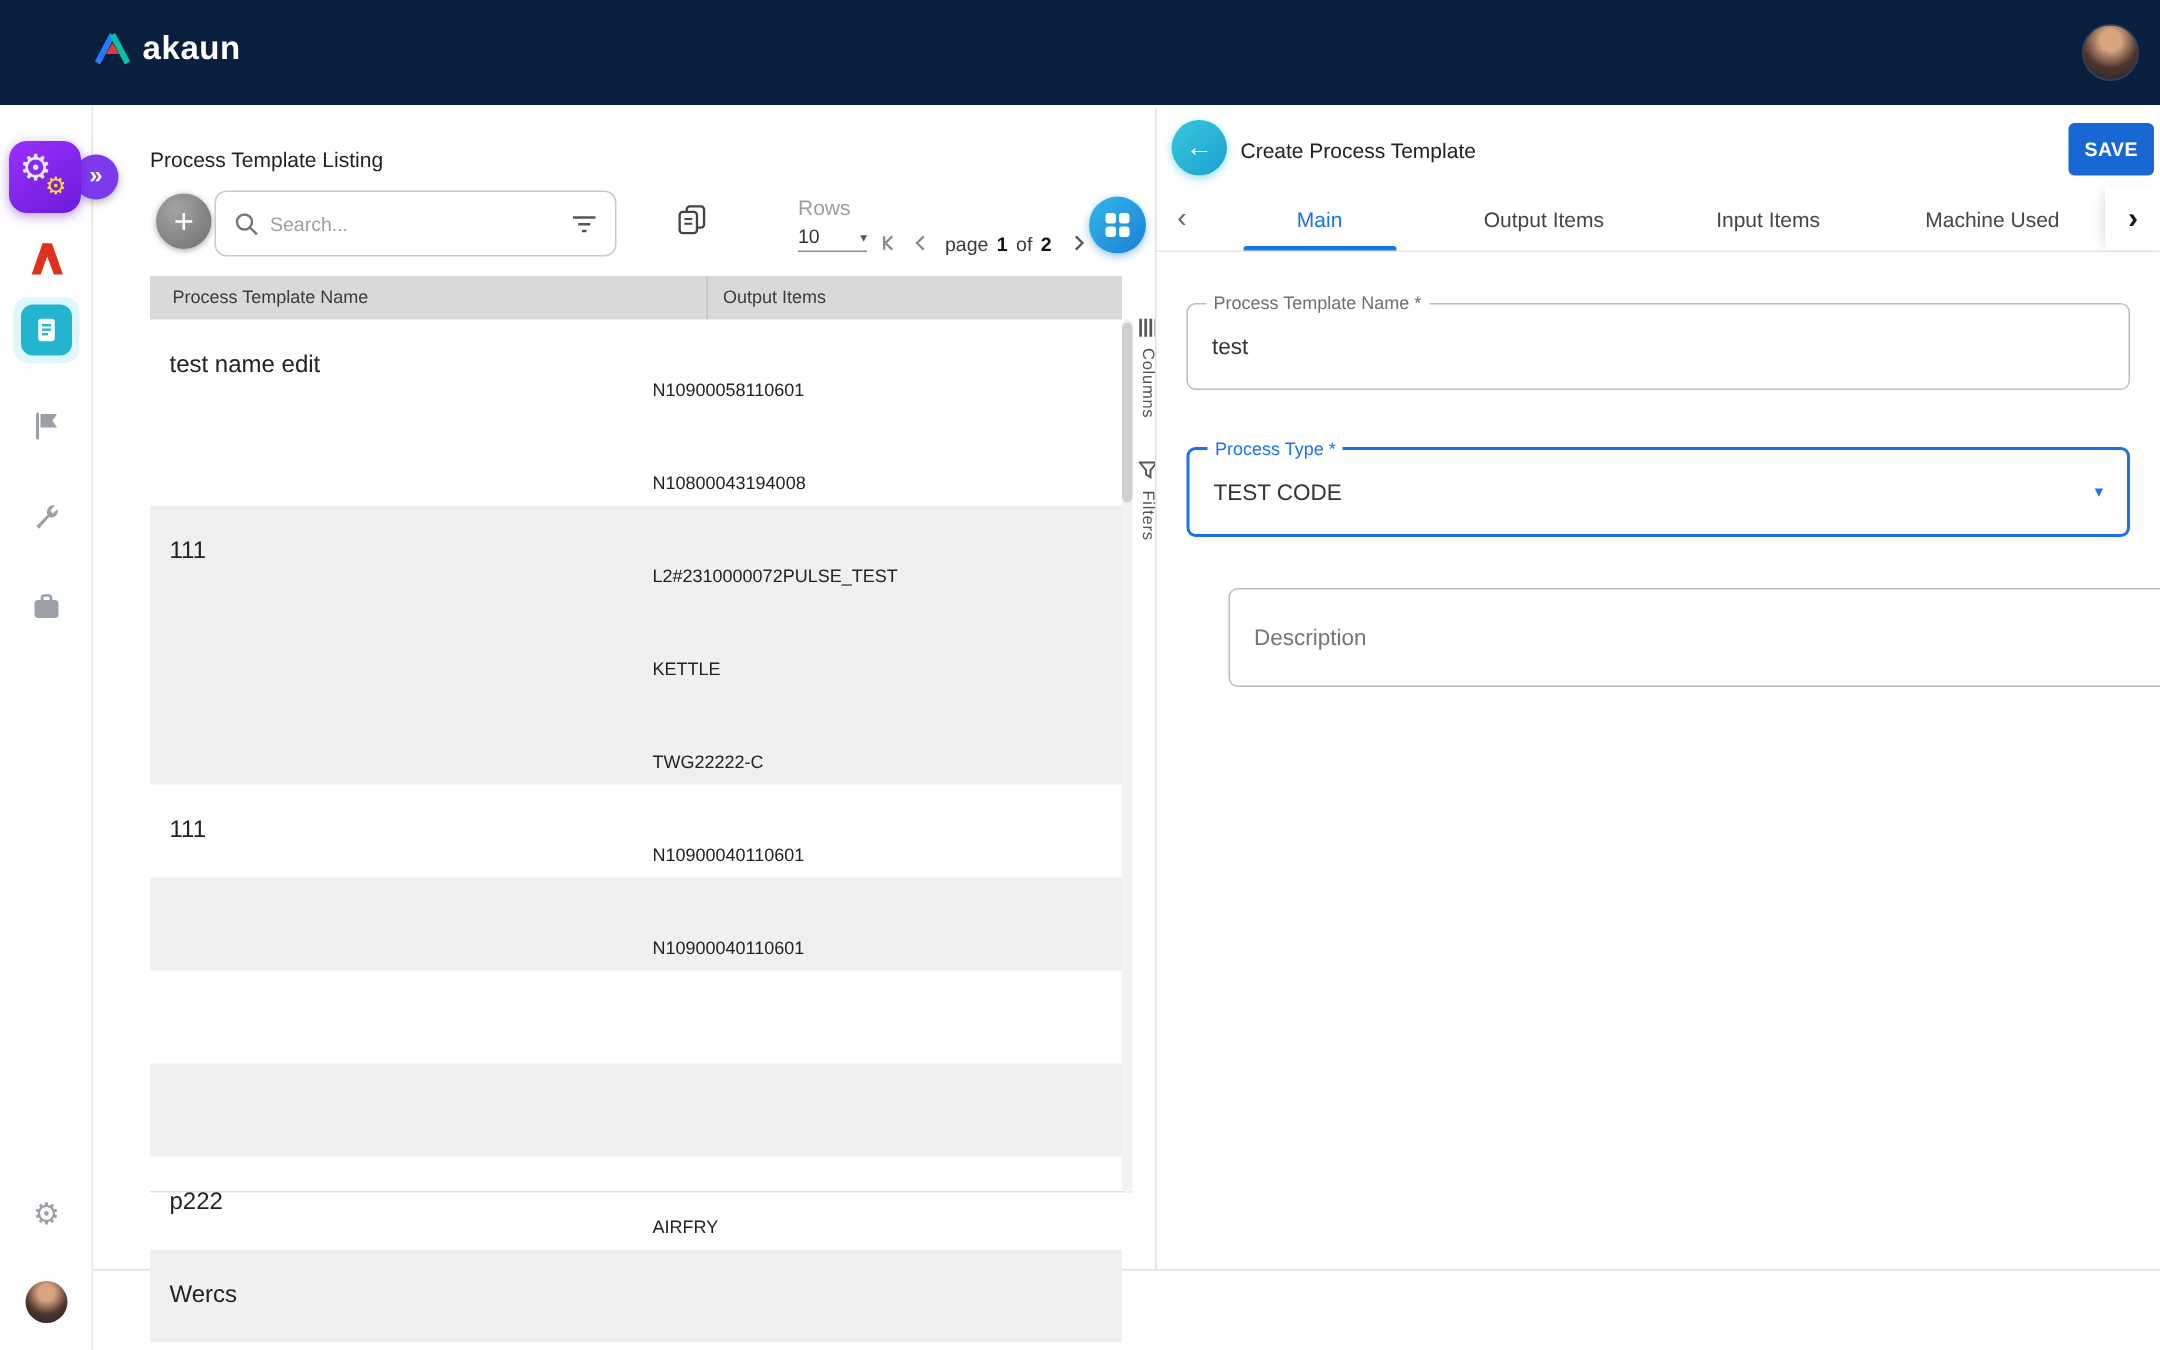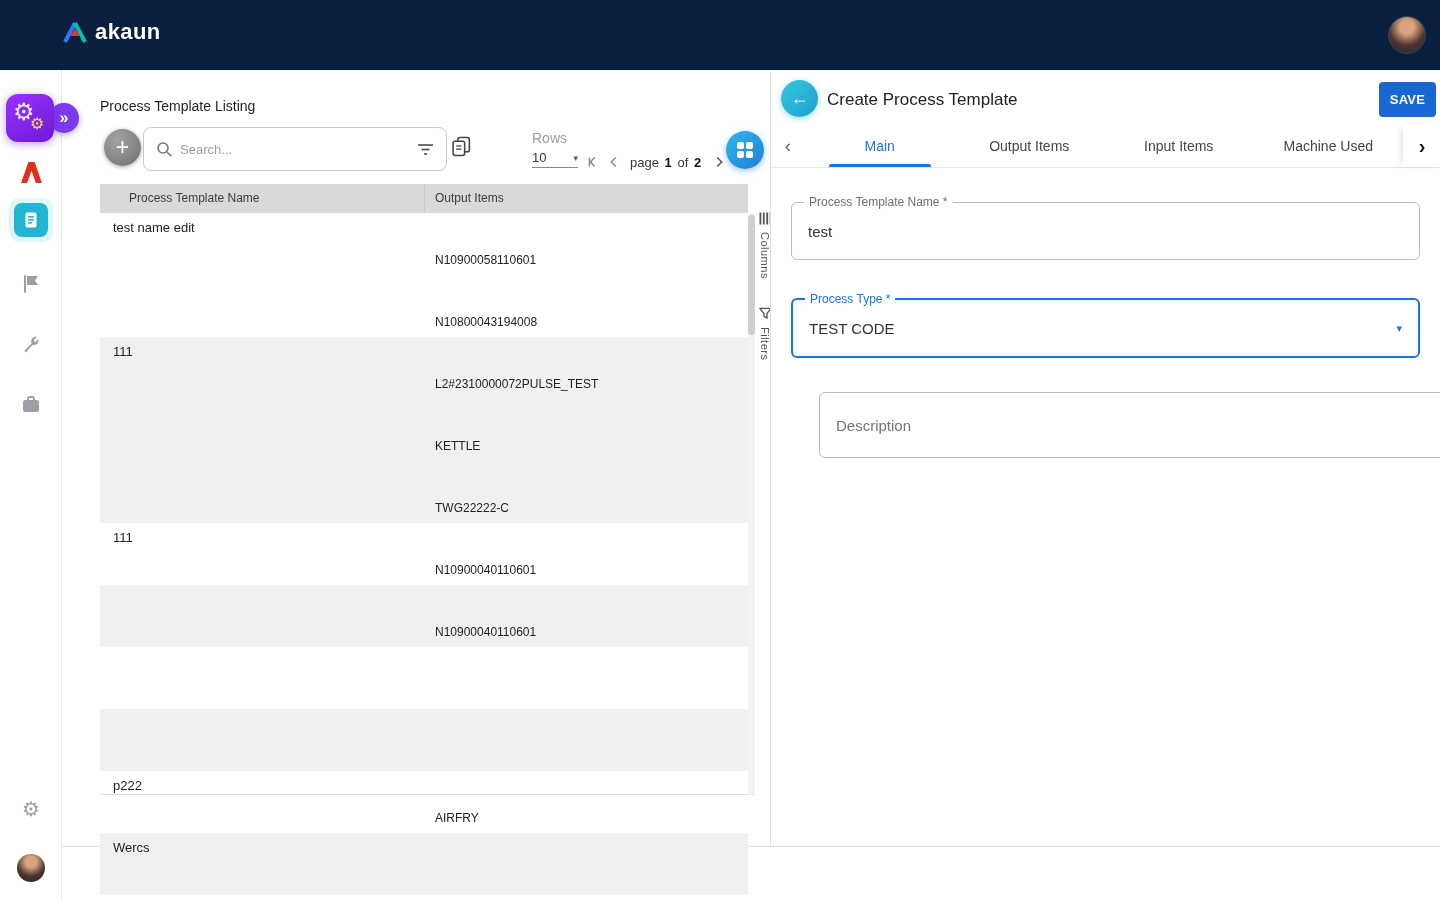--- a/index.html
+++ b/index.html
@@ -37,21 +37,21 @@
   
   .content { position:absolute; left:62px; top:72px; width:1378px; height:830px; }
 
   
   .left-panel { position:absolute; left:0; top:0; width:708px; height:775px; background:#fff; border-bottom:1px solid #e0e0e0; }
   .lp-title { position:absolute; left:38px; top:26px; font-size:14px; font-weight:500; color:#1f1f1f; }
 
   .add-btn { position:absolute; left:42px; top:57px; width:37px; height:37px; border-radius:50%;
     background:radial-gradient(circle at 35% 30%, #a3a3a3, #6f6f6f); color:#fff; font-size:23px; line-height:33px;
     border:none; box-shadow:0 1px 4px rgba(0,0,0,.35); cursor:pointer; }
-  .searchbox { position:absolute; left:81px; top:55px; width:304px; height:44px; border:1px solid #c9c9c9; border-radius:8px;
+  .searchbox { position:absolute; left:81px; top:55px; width:268px; height:44px; border:1px solid #c9c9c9; border-radius:8px;
     display:flex; align-items:center; padding:0 12px; gap:7px; background:#fff; }
   .searchbox input { flex:1; border:none; outline:none; font-size:13px; color:#333; font-family:inherit; }
   .searchbox input::placeholder { color:#9e9e9e; }
   .copy-btn { position:absolute; left:389px; top:64px; background:none; border:none; cursor:pointer; }
 
   .rows-select { position:absolute; left:470px; top:58px; width:50px; cursor:pointer; }
   .rows-label { font-size:14px; color:#9e9e9e; }
   .rows-value { margin-top:4px; width:46px; display:flex; justify-content:space-between; align-items:center;
     font-size:13px; color:#333; border-bottom:1px solid #8a8a8a; padding-bottom:2px; }
   .rows-caret { font-size:9px; color:#555; }
@@ -62,43 +62,43 @@
   .pg-text b { font-weight:700; color:#111; margin:0 2px; }
 
   .grid-btn { position:absolute; left:664px; top:59px; width:38px; height:38px; border-radius:50%;
     background:linear-gradient(135deg,#33b7ea,#1b7fd4); border:none; box-shadow:0 2px 6px rgba(27,127,212,.45);
     display:flex; align-items:center; justify-content:center; cursor:pointer; }
 
   
   .table-area { position:absolute; left:38px; top:112px; width:655px; height:611px; border-bottom:1px solid #e0e0e0; }
   .thead { display:flex; width:648px; height:29px; background:#d9d9d9; font-size:12px; color:#3c3c3c; }
   .th { line-height:29px; }
-  .th.name { width:325px; padding-left:29px; border-right:1px solid #c6c6c6; }
+  .th.name { width:372px; padding-left:15px; border-right:1px solid #c6c6c6; }
   .th.outs { flex:1; padding-left:10px; }
   .tbody { width:648px; }
   .trow { display:flex; min-height:29px; cursor:pointer; }
   .trow.alt { background:#f0f0f0; }
-  .tcell.name { width:325px; padding-left:13px; font-size:13px; color:#222; line-height:29px; }
+  .tcell.name { width:325px; padding-left:13px; font-size:16px; color:#222; line-height:29px;margin-top:16px; }
   .tcell.outs { flex:1; padding-left:10px; font-size:12px; color:#222; }
   .oline { height:29px; line-height:29px; white-space:nowrap;margin-top:33px; }
   .vscroll { position:absolute; right:0; top:29px; width:7px; height:582px; background:#f3f3f3; border-radius:4px; }
   .vscroll .thumb { position:absolute; top:2px; left:0; width:7px; height:120px; background:#cfcfcf; border-radius:4px; }
 
   .side-strip { position:absolute; left:696px; top:140px; width:14px; display:flex; flex-direction:column; align-items:center; }
   .side-tab { display:flex; flex-direction:column; align-items:center; gap:7px; cursor:pointer; }
   .side-tab + .side-tab { margin-top:28px; }
   .side-tab .vlabel { writing-mode:vertical-rl; font-size:11px; color:#555; letter-spacing:.5px; }
 
   
   .right-panel { position:absolute; left:708px; top:0; width:670px; height:775px; background:#fff;
     border-left:1px solid #e0e0e0; border-bottom:1px solid #e0e0e0; }
   .back-btn { position:absolute; left:10px; top:8px; width:37px; height:37px; border-radius:50%;
     background:linear-gradient(135deg,#35c9de,#1e9fd0); color:#fff; font-size:18px; border:none;
     display:flex; align-items:center; justify-content:center; box-shadow:0 2px 6px rgba(0,172,193,.4); cursor:pointer; }
-  .rp-title { position:absolute; left:56px; top:17px; font-size:17px; color:#222; line-height:22px; }
+  .rp-title { position:absolute; left:56px; top:17px; font-size:14px; color:#222; line-height:22px; }
   .save-btn { position:absolute; right:4px; top:10px; width:57px; height:35px; background:#1967d2; color:#fff;
     border:none; border-radius:4px; font-size:13px; font-weight:700; letter-spacing:.3px; cursor:pointer; }
 
   .tabs { position:absolute; left:0; top:52px; width:670px; height:44px; border-bottom:1px solid #e5e5e5;
     display:flex; align-items:stretch; }
   .tab-chevron-left { width:34px; text-align:center; line-height:44px; font-size:19px; color:#666; cursor:pointer; }
   .tabs-inner { flex:1; display:flex; }
   .tab { flex:1; text-align:center; line-height:44px; font-size:14px; color:#454545; position:relative; cursor:pointer; }
   .tab.active { color:#1a73e8; font-weight:500; }
   .tab.active::after { content:""; position:absolute; left:16%; right:16%; bottom:0; height:3px; background:#1a73e8; border-radius:2px 2px 0 0; }

